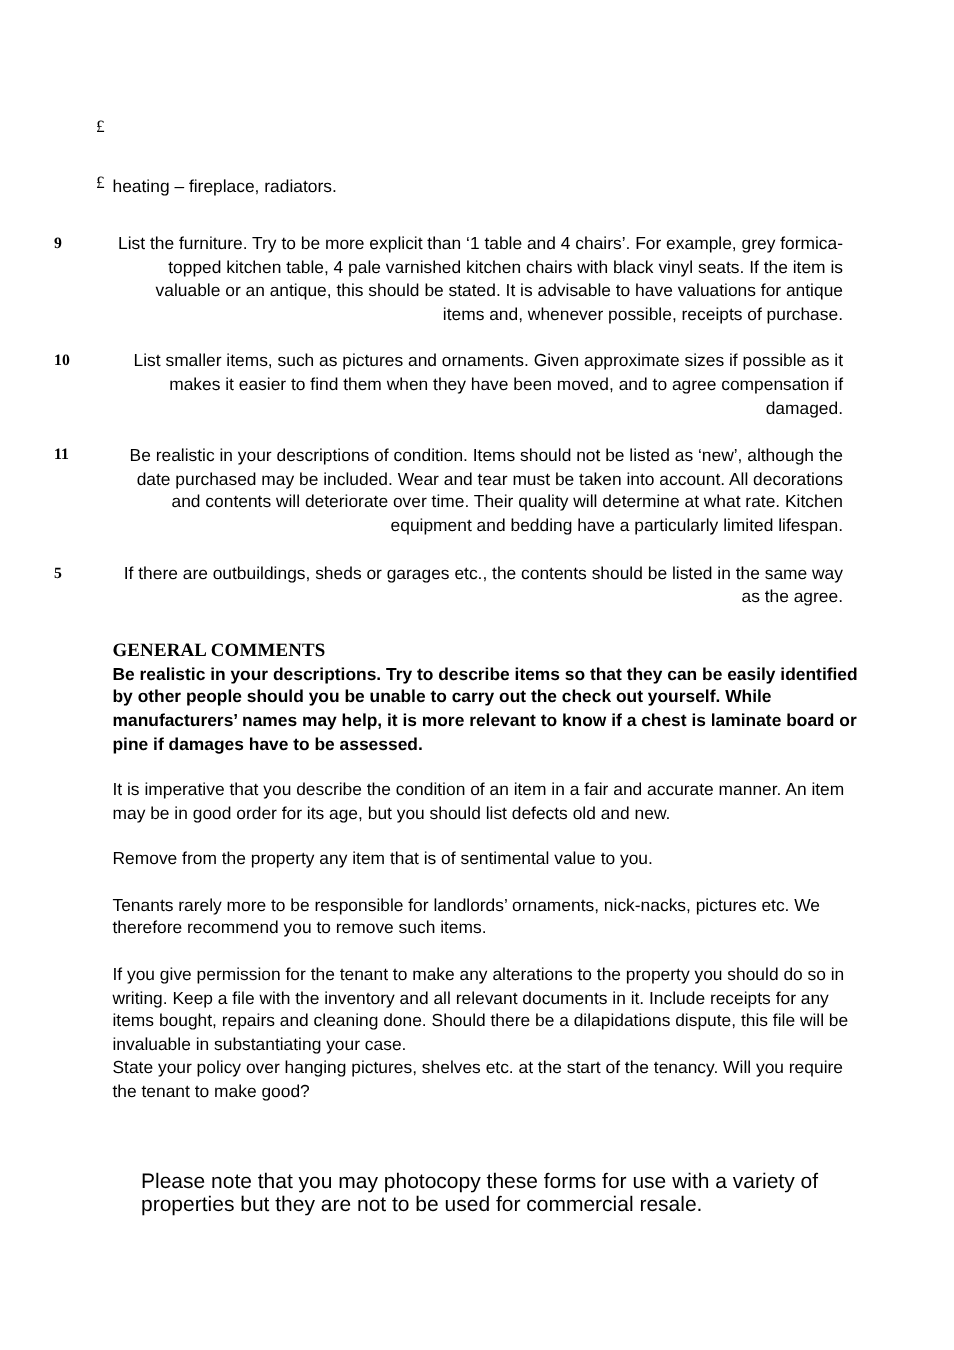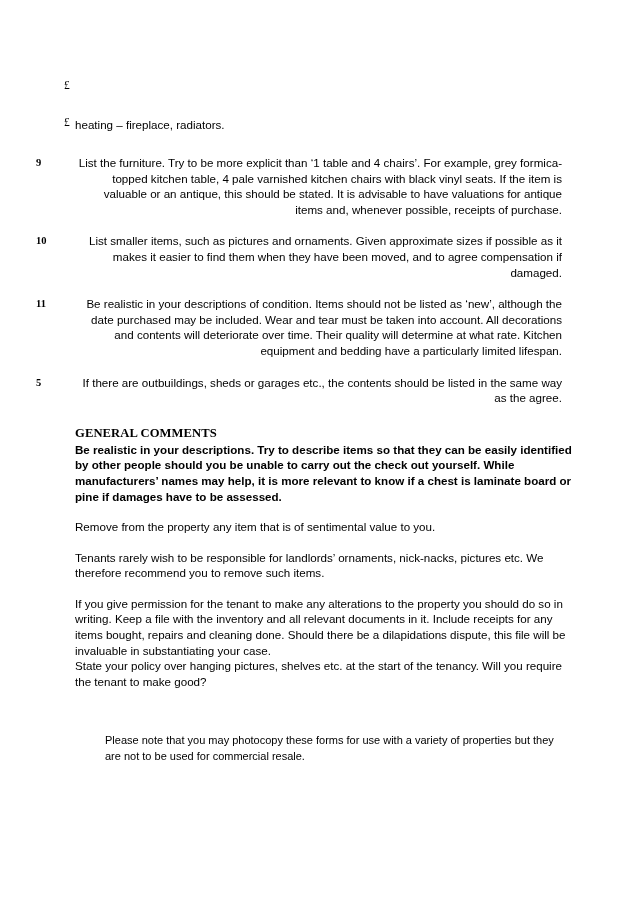--- a/index.html
+++ b/index.html
@@ -110,27 +110,28 @@
   .gc-para.tight {
     margin-bottom: 0;
   }
   .gc-para.lead {
     margin-bottom: 15px;
     font-weight: bold;
   }
 
   
   .foot-note {
-    padding-left: 105px;
+    padding-left: 81px;
     padding-right: 74px;
     margin-top: 44px;
     font-family: "Liberation Sans", sans-serif;
-    font-size: 11px;
+    font-size: 14px;
     line-height: 15.6px;
     color: #000;
+    margin-left: 13px;
   }
 </style>
 </head>
 <body>
 
 <div class="page">
   <div class="content">
 
     <div class="bullet-row">
       <span class="bullet-marker">£</span>
@@ -157,22 +158,23 @@
     </div>
 
     <div class="num-item">
       <span class="num-marker">5</span>
       <div class="num-text">If there are outbuildings, sheds or garages etc., the contents should be listed in the same way as the agree.</div>
     </div>
 
     <div class="gc-block">
       <div class="gc-heading">GENERAL COMMENTS</div>
       <p class="gc-para lead">Be realistic in your descriptions.  Try to describe items so that they can be easily identified by other people should you be unable to carry out the check out yourself.  While manufacturers’ names may help, it is more relevant to know if a chest is laminate board or pine if damages have to be assessed.</p>
+      <p class="gc-para">It is imperative that you describe the condition of an item in a fair and accurate manner.  An item may be in good order for its age, but you should list defects old and new.</p>
       <p class="gc-para">Remove from the property any item that is of sentimental value to you.</p>
-      <p class="gc-para">Tenants rarely wish to be responsible for landlords’ ornaments, nick-nacks, pictures etc.  We therefore recommend you to remove such items.</p>
+      <p class="gc-para">Tenants rarely more to be responsible for landlords’ ornaments, nick-nacks, pictures etc.  We therefore recommend you to remove such items.</p>
       <p class="gc-para tight">If you give permission for the tenant to make any alterations to the property you should do so in writing.  Keep a file with the inventory and all relevant documents in it.  Include receipts for any items bought, repairs and cleaning done.  Should there be a dilapidations dispute, this file will be invaluable in substantiating your case.</p>
       <p class="gc-para">State your policy over hanging pictures, shelves etc. at the start of the tenancy.  Will you require the tenant to make good?</p>
     </div>
 
     <div class="foot-note">Please note that you may photocopy these forms for use with a variety of properties but they are not to be used for commercial resale.</div>
 
   </div>
 </div>
 
 </body></html>

